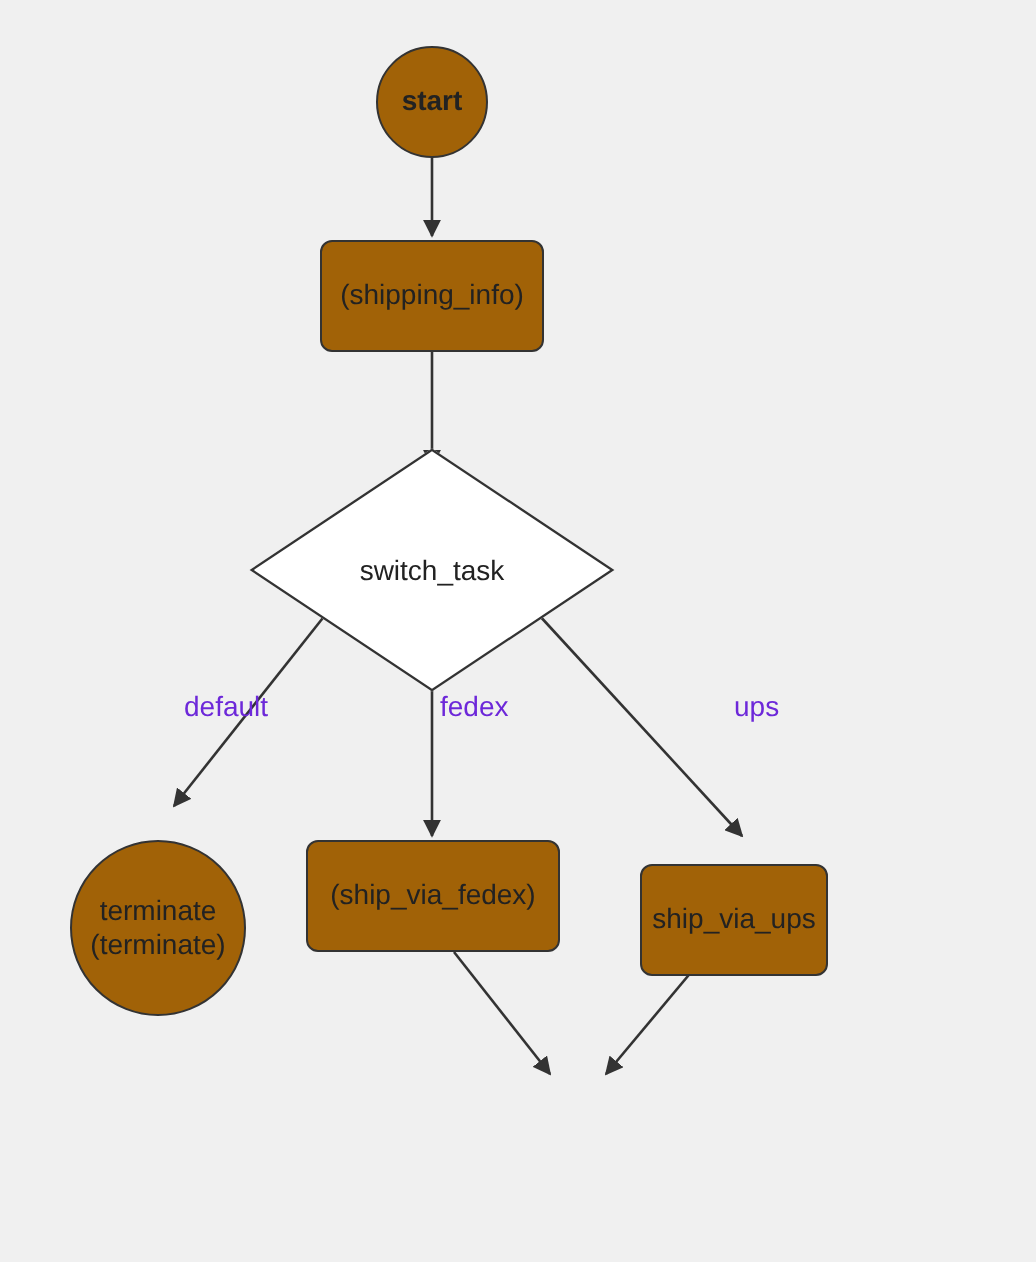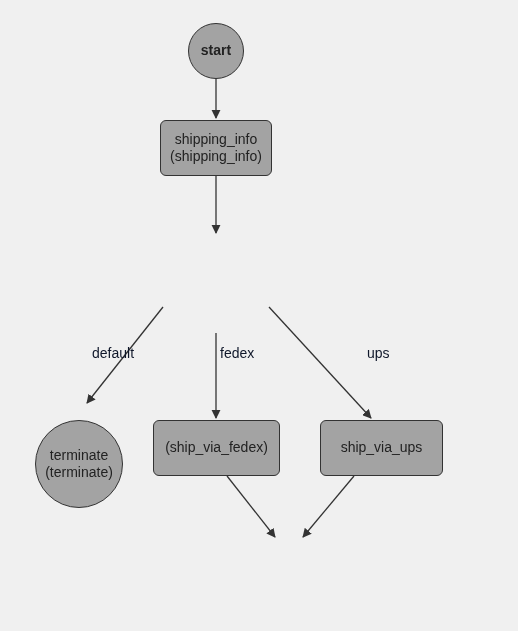--- a/index.html
+++ b/index.html
@@ -20,21 +20,21 @@
   }
   svg.edges {
     position: absolute;
     left: 0; top: 0;
     width: 518px;
     height: 631px;
     pointer-events: none;
   }
   .node {
     position: absolute;
-    background: #a3a3a3;
+    background: #a16207;
     border: 1px solid #333;
     box-sizing: border-box;
     display: flex;
     align-items: center;
     justify-content: center;
     text-align: center;
     line-height: 1.25;
     padding: 4px 8px;
   }
   .circle {
@@ -56,21 +56,21 @@
     box-sizing: border-box;
   }
   .diamond-label {
     position: absolute;
     left: 50%; top: 50%;
     transform: translate(-50%, -50%);
     white-space: nowrap;
   }
   .edge-label {
     position: absolute;
-    color: #0f172a;
+    color: #6d28d9;
     font-size: 14px;
     white-space: nowrap;
   }
   .bold {
     font-weight: 700;
   }
 </style>
 </head>
 <body>
 
@@ -97,40 +97,43 @@
 
     <line x1="354" y1="476" x2="303" y2="537" stroke="#333" stroke-width="1.3" marker-end="url(#arrow)"></line>
   </svg>
 
   <div class="node circle bold" style="left:188px; top:23px; width:56px; height:56px;">
     <span>start</span>
   </div>
 
   <div class="node rect" style="left:160px; top:120px; width:112px; height:56px;">
     <div>
-      <div>shipping_info</div>
       <div>(shipping_info)</div>
     </div>
   </div>
 
+  <div class="diamond-wrap" style="left:141px; top:235px; width:150px; height:100px;">
+    <div class="diamond-shape" style="width:86px; height:86px; transform: translate(-50%,-50%) scaleX(1.5) rotate(45deg);"></div>
+    <div class="diamond-label">switch_task</div>
+  </div>
 
   <div class="node circle" style="left:35px; top:420px; width:88px; height:88px;">
     <div>
       <div>terminate</div>
       <div>(terminate)</div>
     </div>
   </div>
 
   <div class="node rect" style="left:153px; top:420px; width:127px; height:56px;">
     <div>
       <div>(ship_via_fedex)</div>
     </div>
   </div>
 
-  <div class="node rect" style="left:320px; top:420px; width:123px; height:56px;justify-content:center;">
+  <div class="node rect" style="left:320px; top:432px; width:94px; height:56px;justify-content:center;">
     <div>
       <div>ship_via_ups</div>
     </div>
   </div>
 
 
   <div class="edge-label" style="left:92px; top:345px;">default</div>
   <div class="edge-label" style="left:220px; top:345px;">fedex</div>
   <div class="edge-label" style="left:343px; top:345px;margin-left:24px;">ups</div>
 

